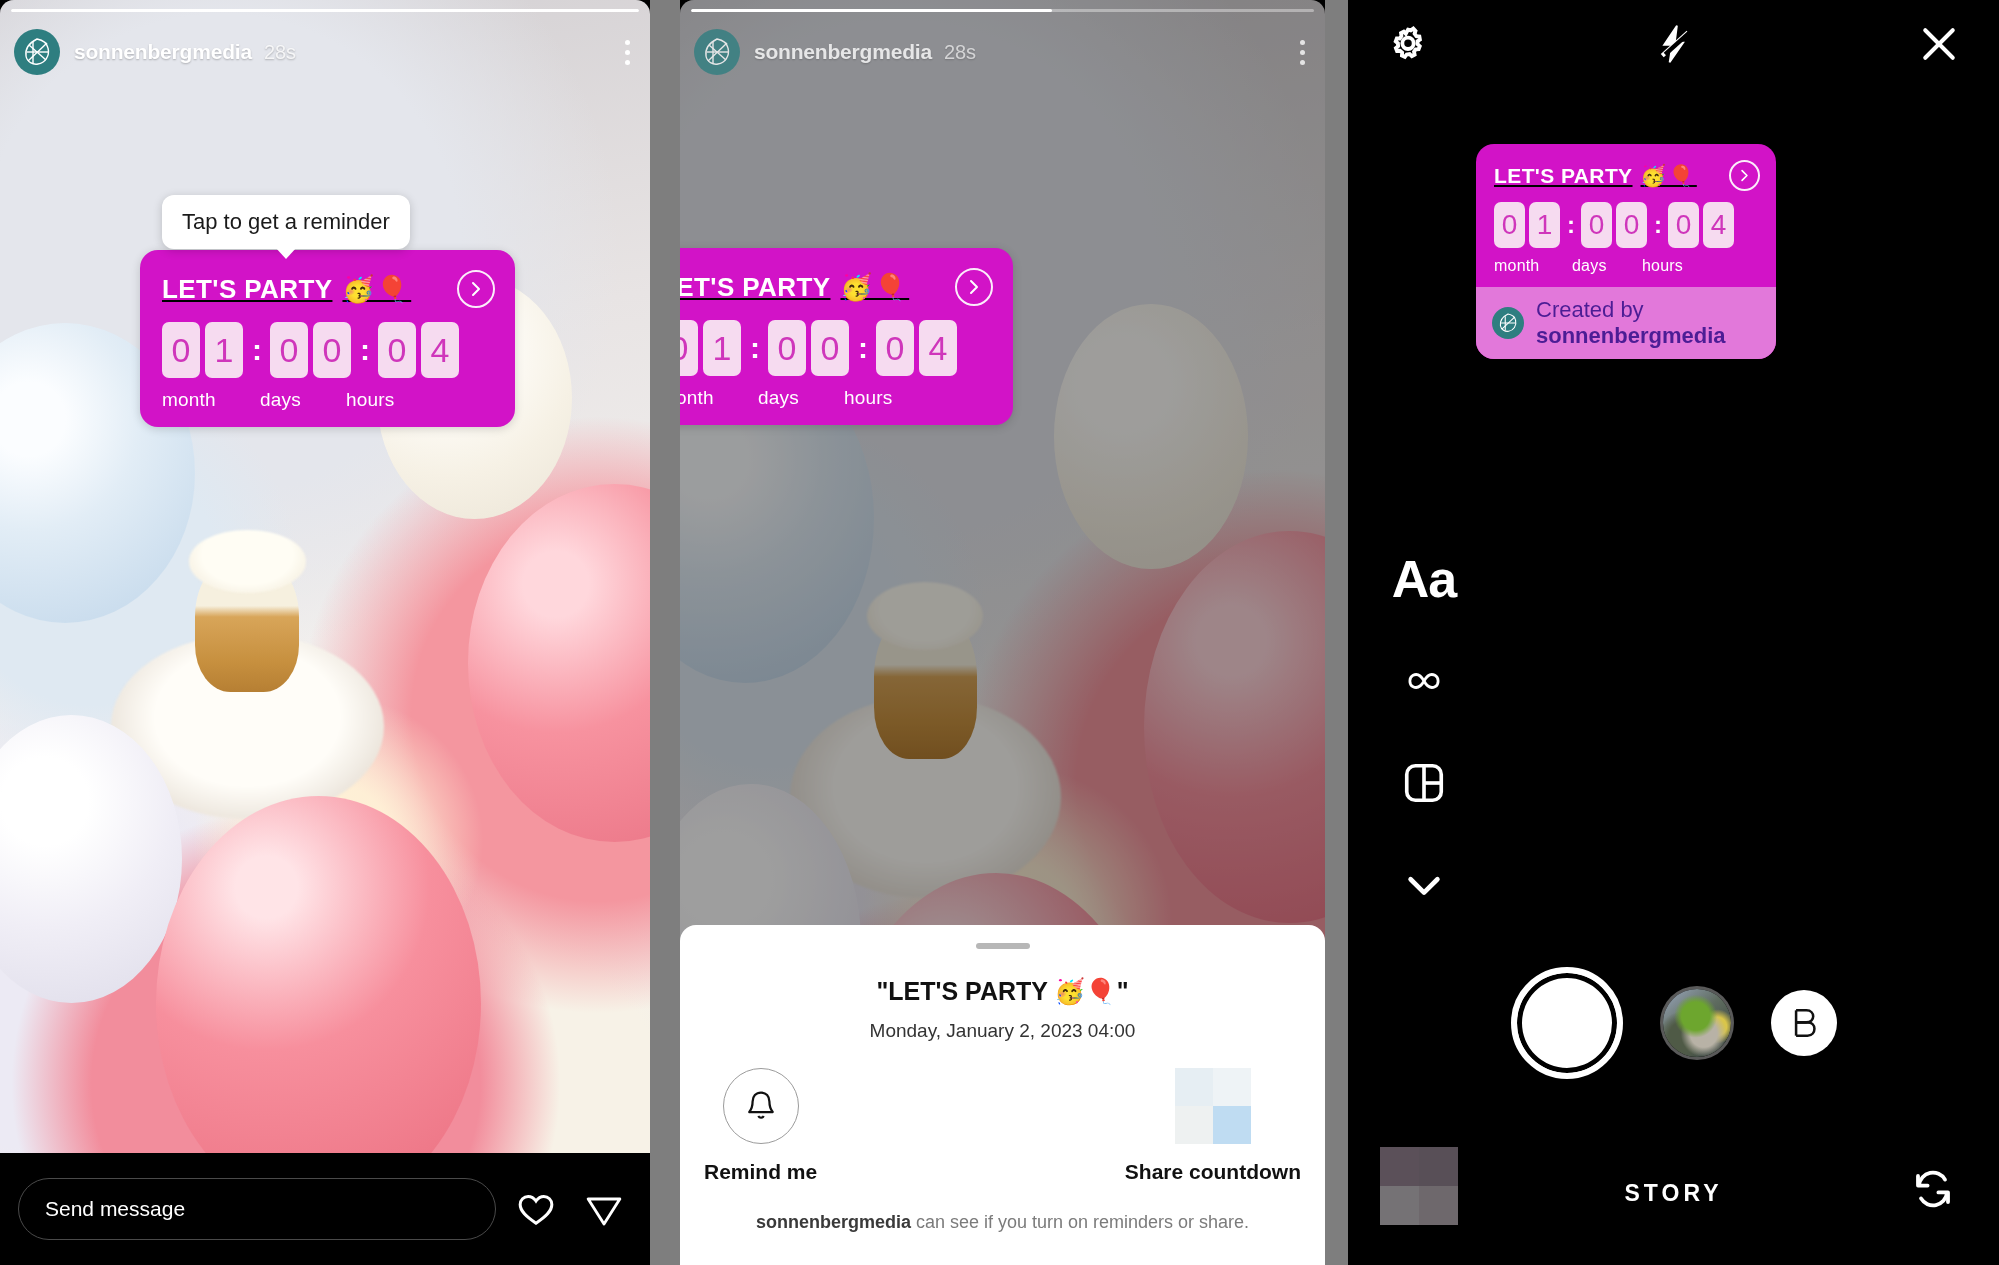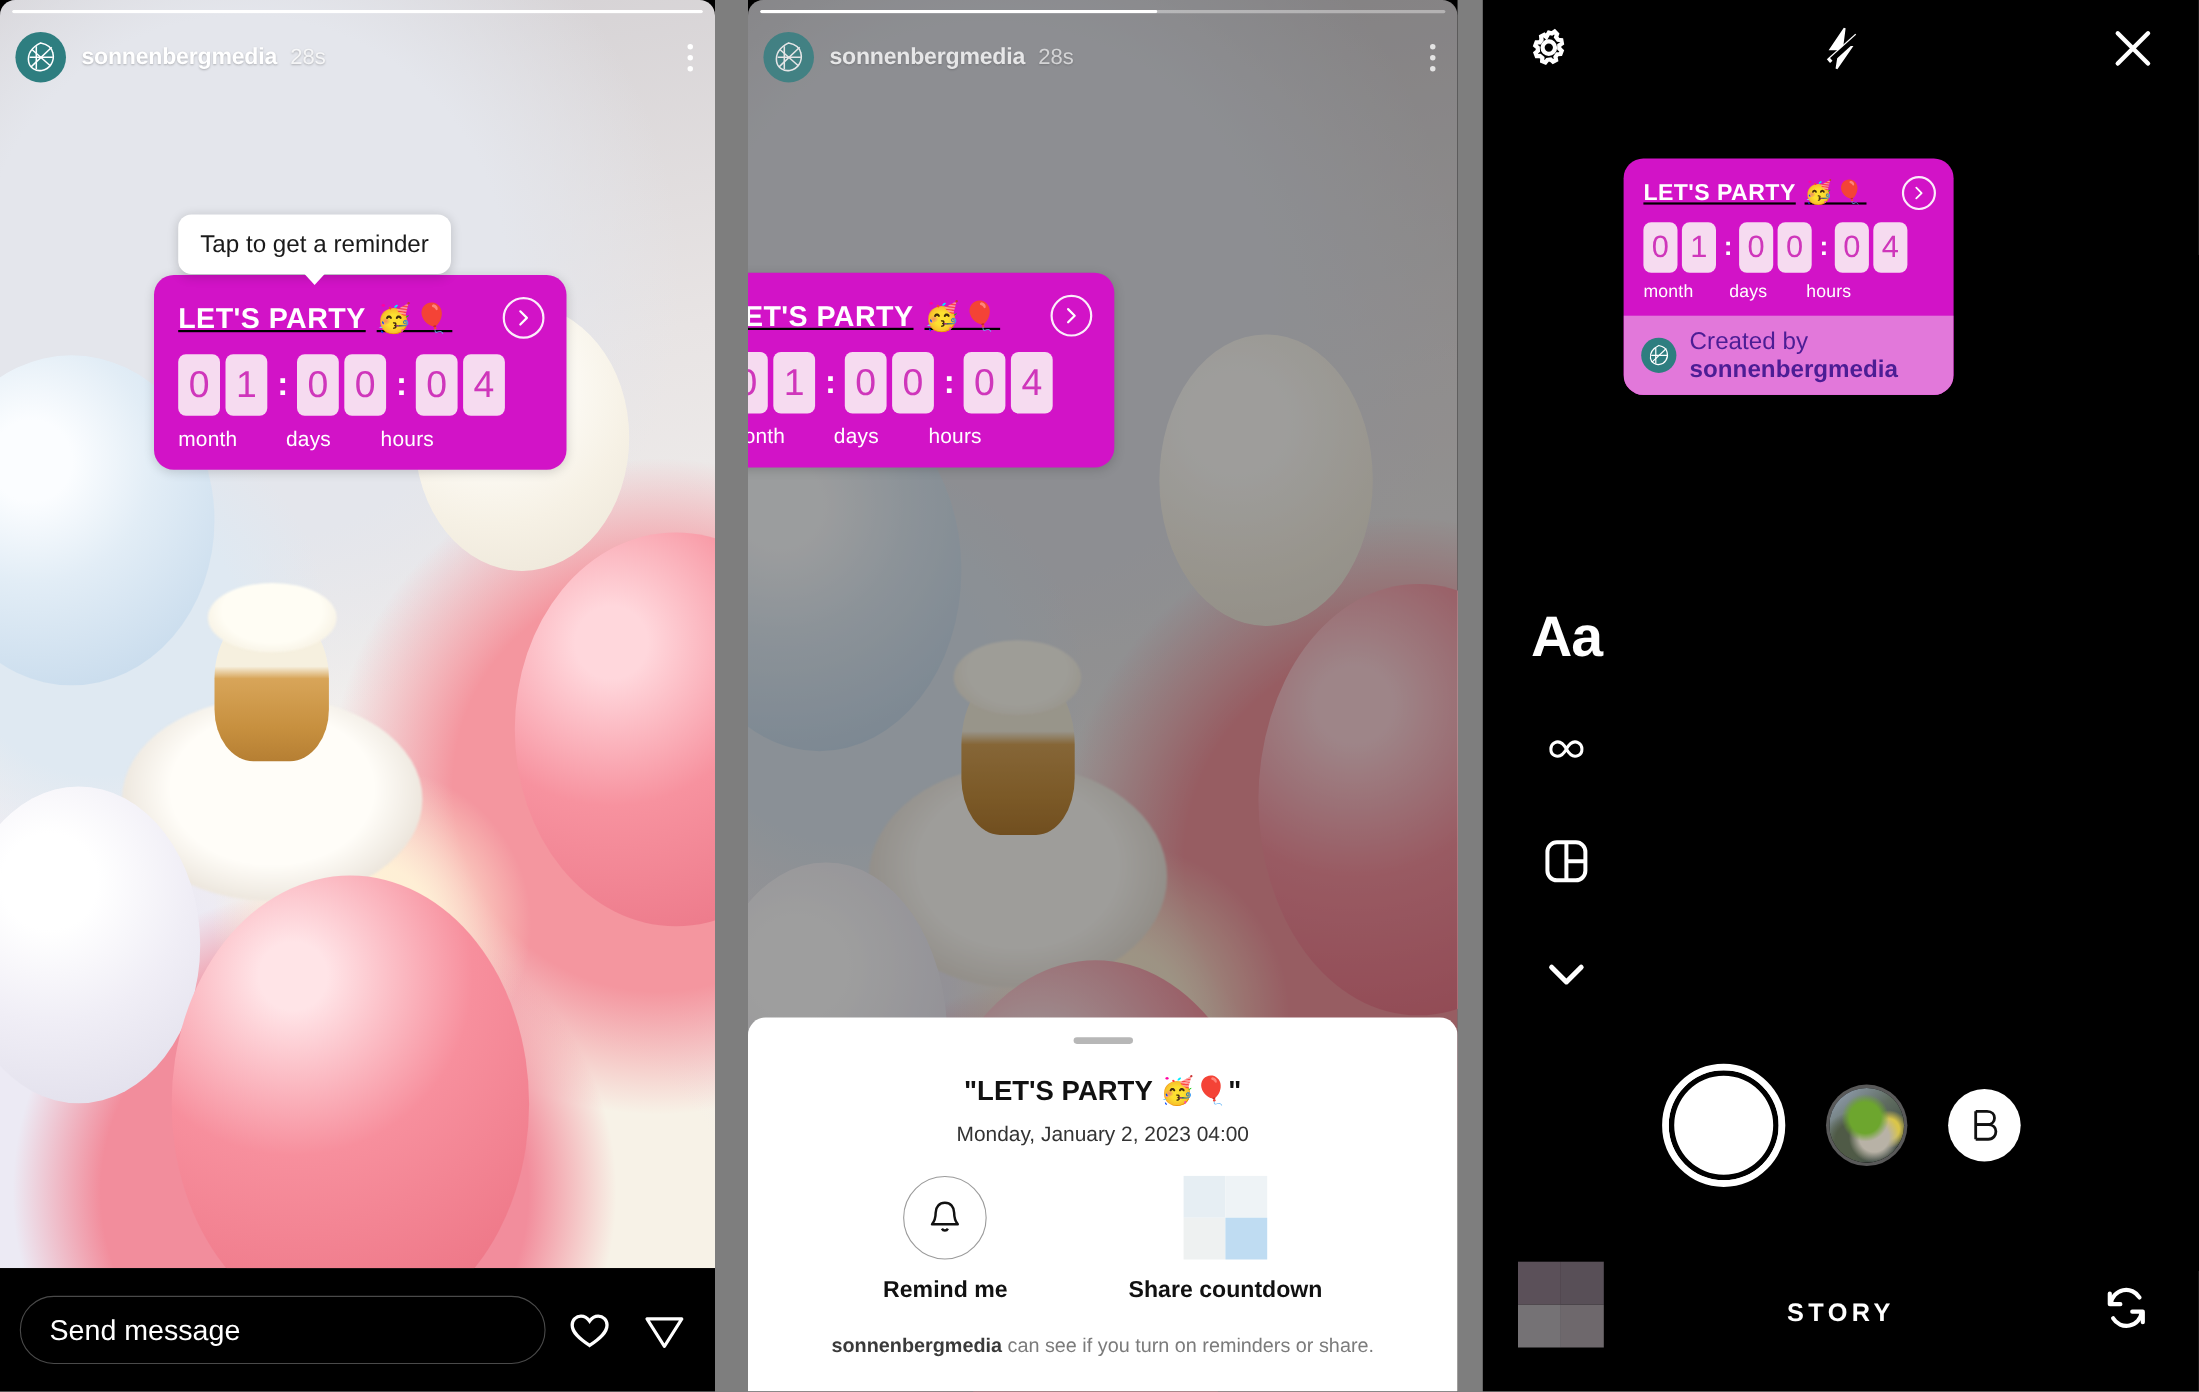--- a/index.html
+++ b/index.html
@@ -148,40 +148,40 @@
   .cd-created-txt { color: #4c1d95; font-size: 22px; }
   .cd-created-txt b { font-weight: bold; }
 
   
   .reply-bar {
     position: absolute; left: 0; right: 0; bottom: 0; height: 112px;
     background: #000; display: flex; align-items: center; padding: 0 18px; z-index: 8;
   }
   .reply-input {
     flex: 1; height: 62px; border-radius: 31px; border: 1.6px solid #4a4a4a;
-    background: transparent; color: #fff; font-size: 26px; padding: 0 26px;
+    background: transparent; color: #fff; font-size: 21px; padding: 0 26px;
     font-family: "Liberation Sans", sans-serif; outline: none;
   }
   .reply-input::placeholder { color: #fff; opacity: 1; }
   .icon-btn { width: 56px; height: 56px; display: flex; align-items: center; justify-content: center; margin-left: 12px; cursor: pointer; }
   .icon-btn svg { width: 40px; height: 40px; }
 
   
   .dim { position: absolute; inset: 0; background: rgba(0,0,0,.38); z-index: 5; pointer-events: none; }
 
   
   .sheet {
     position: absolute; left: 0; right: 0; bottom: 0; height: 340px;
     background: #fff; border-radius: 16px 16px 0 0; z-index: 9;
     padding: 16px 24px 0; text-align: center;
   }
   .sheet-grabber { width: 54px; height: 6px; border-radius: 3px; background: #b7b7b7; margin: 2px auto 0; }
   .sheet-title { margin-top: 28px; font-size: 25px; font-weight: bold; color: #111; }
   .sheet-sub { margin-top: 14px; font-size: 19px; color: #333; }
-  .sheet-actions { display: flex; justify-content: center; gap: 110px; margin-top: 26px; }
+  .sheet-actions { display: flex; justify-content: space-between; gap: 110px; margin-top: 26px; }
   .sheet-action { display: flex; flex-direction: column; align-items: center; cursor: pointer; }
   .bell-circle {
     width: 76px; height: 76px; border-radius: 50%; border: 1.6px solid #9b9b9b;
     display: flex; align-items: center; justify-content: center;
   }
   .bell-circle svg { width: 36px; height: 36px; }
   .share-thumb {
     width: 76px; height: 76px; display: grid;
     grid-template-columns: 1fr 1fr; grid-template-rows: 1fr 1fr;
   }

